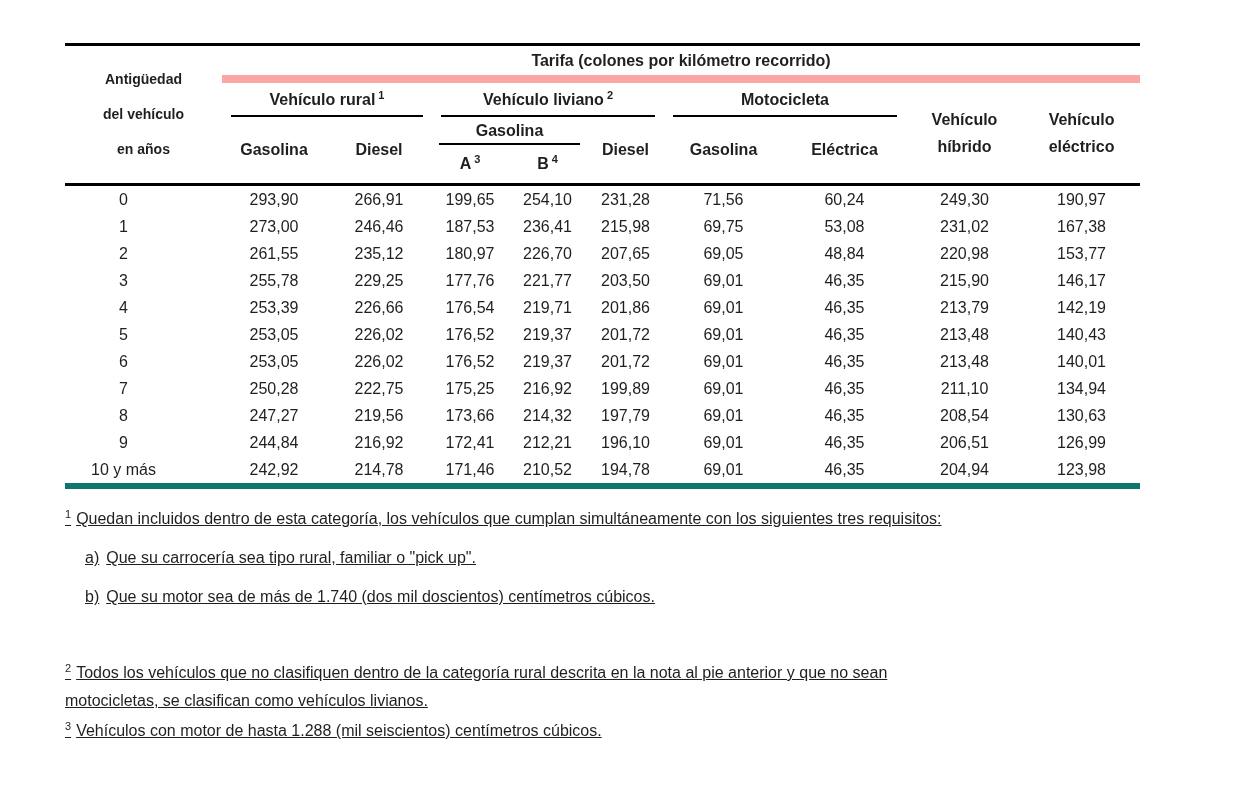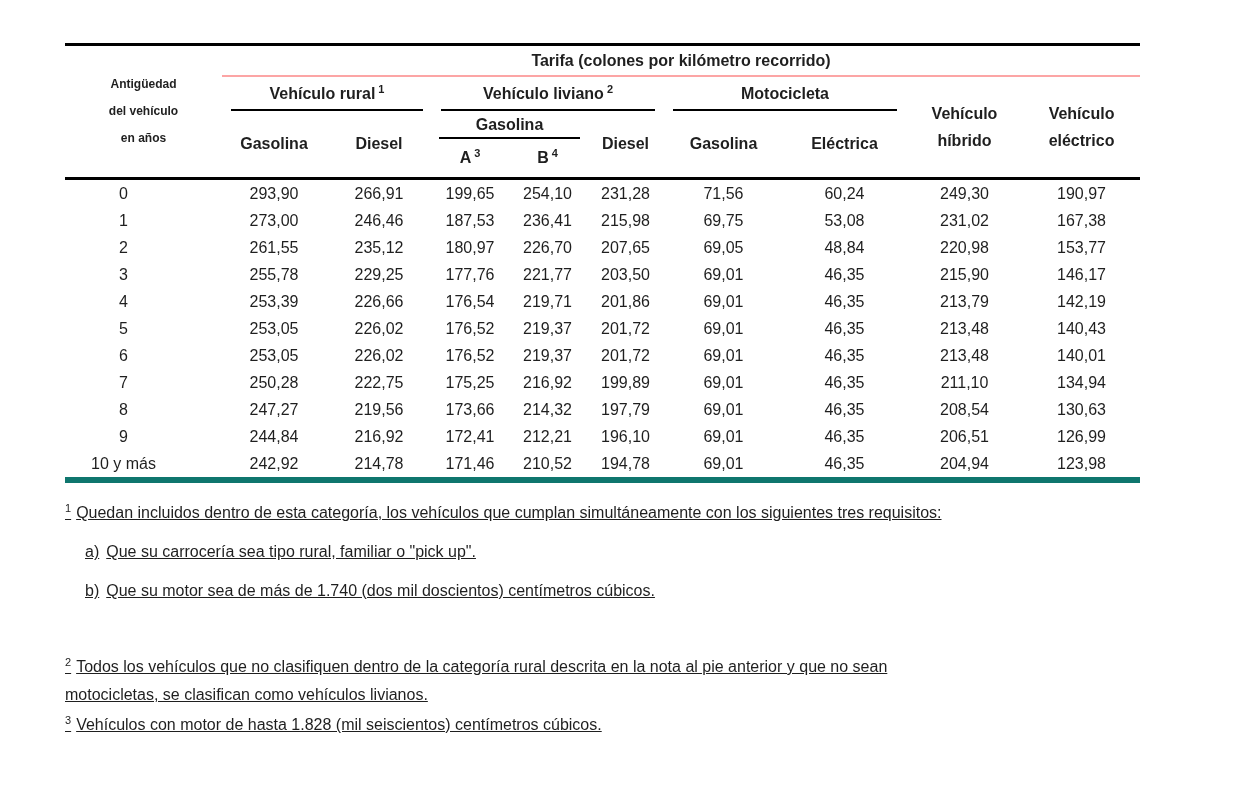--- a/index.html
+++ b/index.html
@@ -8,22 +8,22 @@
     font-family:"Liberation Sans","DejaVu Sans",sans-serif;
     color:#1f1f1f;position:relative;
   }
   .content{padding:43px 0 0 65px;}
   table.tariff{
     border-collapse:collapse;table-layout:fixed;width:1075px;
     border-top:3px solid #000;
   }
   table.tariff th,table.tariff td{padding:0;text-align:center;vertical-align:middle;}
   thead th{font-weight:bold;font-size:16px;line-height:20px;}
-  .tarifa{border-bottom:2px solid #fca5a5;height:29px;padding-right:310px;}
-  .age-hdr{white-space:pre-line;line-height:27px;font-size:12px;padding-right:45px;}
+  .tarifa{border-bottom:8px solid #fca5a5;height:29px;padding-right:310px;}
+  .age-hdr{white-space:pre-line;line-height:35px;font-size:14px;padding-right:45px;}
   .grp{
     height:34px;
     background:linear-gradient(#000,#000) no-repeat bottom center;
     background-size:calc(100% - 18px) 2px;
     padding-bottom:4px;
   }
   .grp.sub{height:28px;background-size:calc(100% - 14px) 2px;}
   .hrow-fuel th{height:30px;}
   .hrow-ab th{height:38px;}
   .two-line{white-space:pre-line;line-height:27px;}
@@ -225,17 +225,17 @@
           </tr>
         </tbody>
     </table>
 
     <section class="footnotes">
       <p class="fn"><sup>1</sup><span>Quedan incluidos dentro de esta categoría, los vehículos que cumplan simultáneamente con los siguientes tres requisitos:</span></p>
       <p class="fn-item"><span class="lbl">a)</span><span>Que su carrocería sea tipo rural, familiar o "pick up".</span></p>
       <p class="fn-item"><span class="lbl">b)</span><span>Que su motor sea de más de 1.740 (dos mil doscientos) centímetros cúbicos.</span></p>
       <p class="fn pre gap-lg"><sup>2</sup><span>Todos los vehículos que no clasifiquen dentro de la categoría rural descrita en la nota al pie anterior y que no sean
 motocicletas, se clasifican como vehículos livianos.</span></p>
-      <p class="fn gap-sm"><sup>3</sup><span>Vehículos con motor de hasta 1.828 (mil seiscientos) centímetros cúbicos.</span></p>
+      <p class="fn gap-sm"><sup>3</sup><span>Vehículos con motor de hasta 1.288 (mil seiscientos) centímetros cúbicos.</span></p>
     </section>
 
   </div>
 </div>
 
 </body></html>

